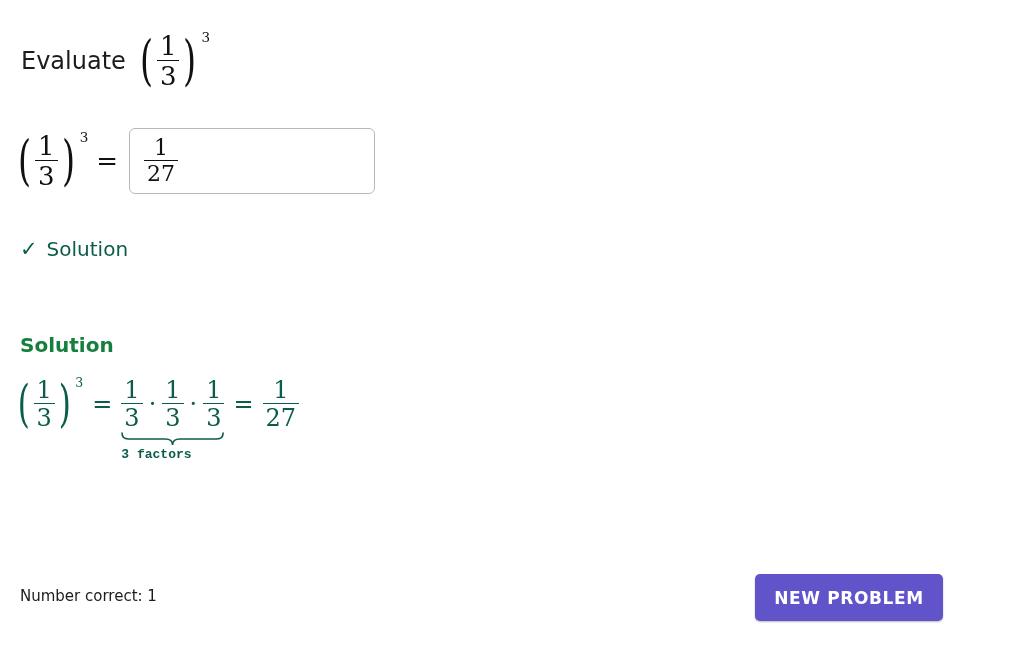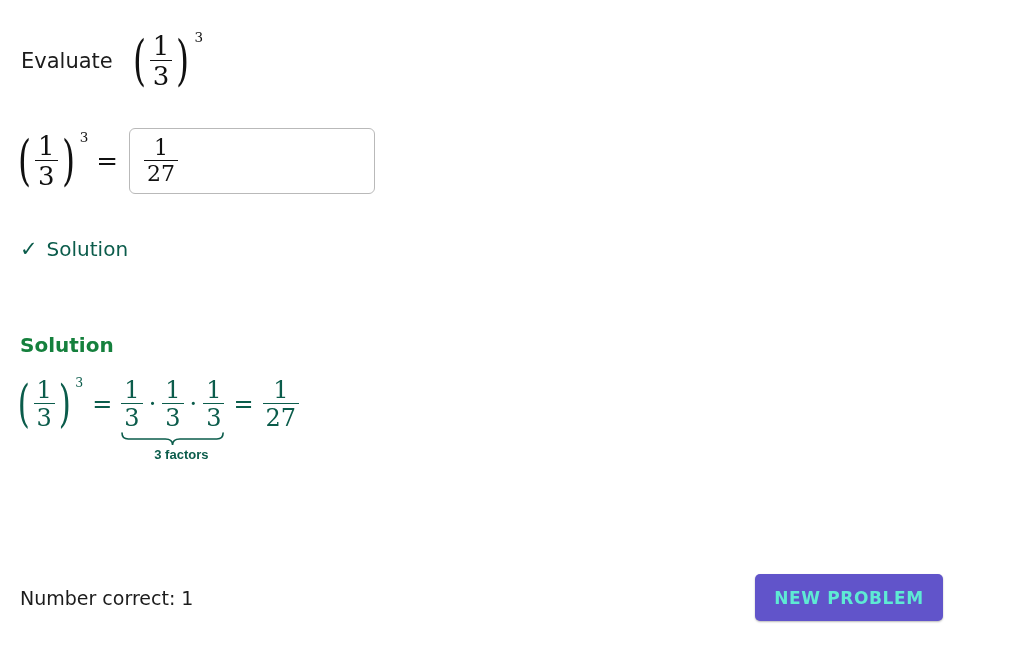--- a/index.html
+++ b/index.html
@@ -75,23 +75,23 @@
   
   #prompt-line {
     position: absolute;
     left: 21px;
     top: 33px;
     display: flex;
     align-items: center;
     height: 56px;
   }
   #prompt-text {
-    font-size: 21px;
+    font-size: 24px;
     color: #1c1c1c;
-    margin-right: 16px;
+    margin-right: 10px;
   }
   #prompt-line .math {
     font-size: 26px;
     color: #111111;
   }
   #prompt-line .paren { font-size: 54px; }
 
   
   #answer-row {
     position: absolute;
@@ -184,46 +184,46 @@
     display: block;
     width: 100%;
     height: 14px;
   }
   .brace-label {
     position: absolute;
     top: 100%;
     left: 0;
     right: 16px;
     margin-top: 17px;
-    text-align: right;
-    font-family: Liberation Sans, sans-serif;
+    text-align: left;
+    font-family: Liberation Mono, monospace;
     font-size: 13px;
     font-weight: bold;
     color: #0b5c4b;
     white-space: nowrap;
   }
 
   
   #score-text {
     position: absolute;
     left: 20px;
     top: 587px;
-    font-size: 19px;
+    font-size: 15px;
     color: #1c1c1c;
   }
   #new-problem-button {
     position: absolute;
     left: 755px;
     top: 574px;
     width: 188px;
     height: 47px;
     background: #6154ca;
     border: none;
     border-radius: 5px;
-    color: #5eead4;
+    color: #ffffff;
     font-family: "DejaVu Sans", "Liberation Sans", sans-serif;
     font-size: 17px;
     font-weight: bold;
     letter-spacing: 0.6px;
     cursor: pointer;
     box-shadow: 0 1px 2px rgba(0,0,0,0.28);
   }
 </style>
 </head>
 <body>

